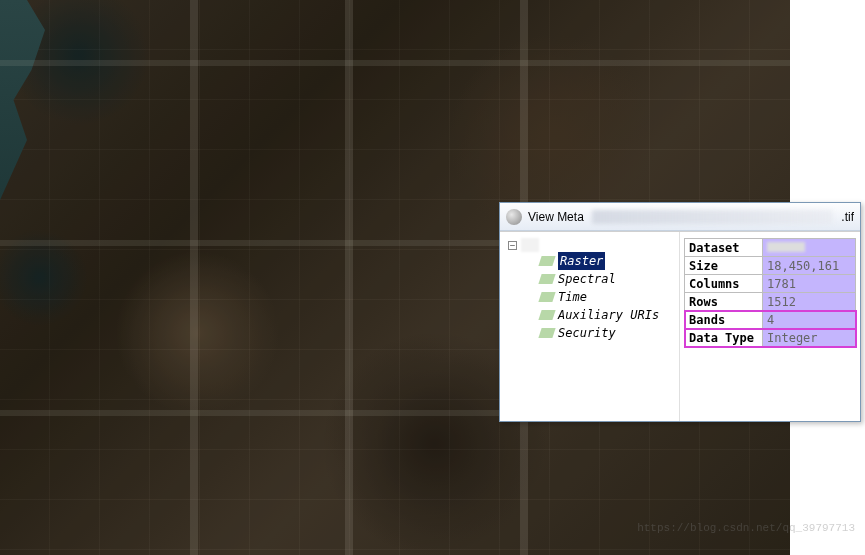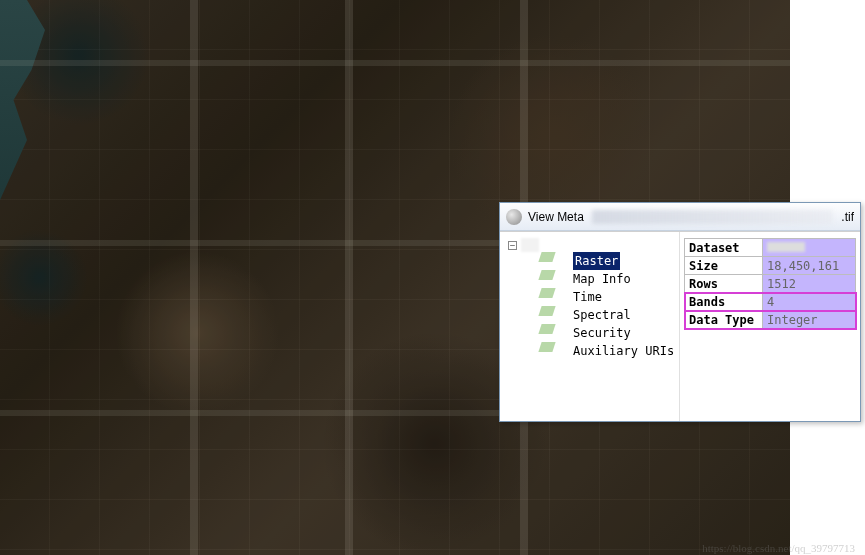--- a/index.html
+++ b/index.html
@@ -124,23 +124,25 @@
   background: #fff;
 }
 .tree-root .root-icon {
   width: 18px; height: 14px;
   background: #f2f2f2;
   filter: blur(1px);
   margin-left: 2px;
 }
 .tree-item {
   display: flex;
+  align-items: center;
   padding-left: 36px;
-  gap: 19px;
+  gap: 4px;
   white-space: nowrap;
+  font-style: italic;
 }
 .tree-item .tag-icon {
   width: 14px; height: 10px;
   background: #b8d8a8;
   transform: skewX(-18deg);
   flex-shrink: 0;
 }
 .tree-item.selected span.label {
   background: #0a246a;
   color: #fff;
@@ -178,24 +180,24 @@
   background: #ddd;
   filter: blur(1.5px);
 }
 .hl {
   outline: 2px solid #d63fd6;
   outline-offset: -1px;
 }
 .watermark {
   position: absolute;
   right: 10px;
-  bottom: 1px;
+  bottom: 21px;
   font-size: 11px;
   color: rgba(120,120,120,0.35);
-  font-family: Liberation Serif, serif;
+  font-family: Liberation Mono, monospace;
 }
 </style>
 </head>
 <body>
 
 <div class="satellite-bg">
   <div class="river"></div>
   <div class="road-v" style="left:190px"></div>
   <div class="road-v" style="left:345px"></div>
   <div class="road-v" style="left:520px"></div>
@@ -218,52 +220,52 @@
         <span class="tree-toggle">−</span>
         <span class="root-icon"></span>
       </div>
       <div id="tree-items">
           <div class="tree-item selected">
             <span class="tag-icon"></span>
             <span class="label">Raster</span>
           </div>
           <div class="tree-item">
             <span class="tag-icon"></span>
-            <span class="label">Map Info</span>
+            <span class="label">Spectral</span>
           </div>
           <div class="tree-item">
             <span class="tag-icon"></span>
             <span class="label">Time</span>
           </div>
           <div class="tree-item">
             <span class="tag-icon"></span>
-            <span class="label">Spectral</span>
+            <span class="label">Auxiliary URIs</span>
           </div>
           <div class="tree-item">
             <span class="tag-icon"></span>
             <span class="label">Security</span>
-          </div>
-          <div class="tree-item">
-            <span class="tag-icon"></span>
-            <span class="label">Auxiliary URIs</span>
           </div>
         </div>
     </div>
     <div class="props-pane">
       <table class="props-table">
         <tbody id="props-body">
             <tr>
               <td class="key">Dataset</td>
               <td class="val"><span class="val-blur"></span></td>
             </tr>
             <tr>
               <td class="key">Size</td>
               <td class="val">18,450,161</td>
             </tr>
             <tr>
+              <td class="key">Columns</td>
+              <td class="val">1781</td>
+            </tr>
+            <tr>
               <td class="key">Rows</td>
               <td class="val">1512</td>
             </tr>
             <tr class="hl">
               <td class="key">Bands</td>
               <td class="val">4</td>
             </tr>
             <tr class="hl">
               <td class="key">Data Type</td>
               <td class="val">Integer</td>

